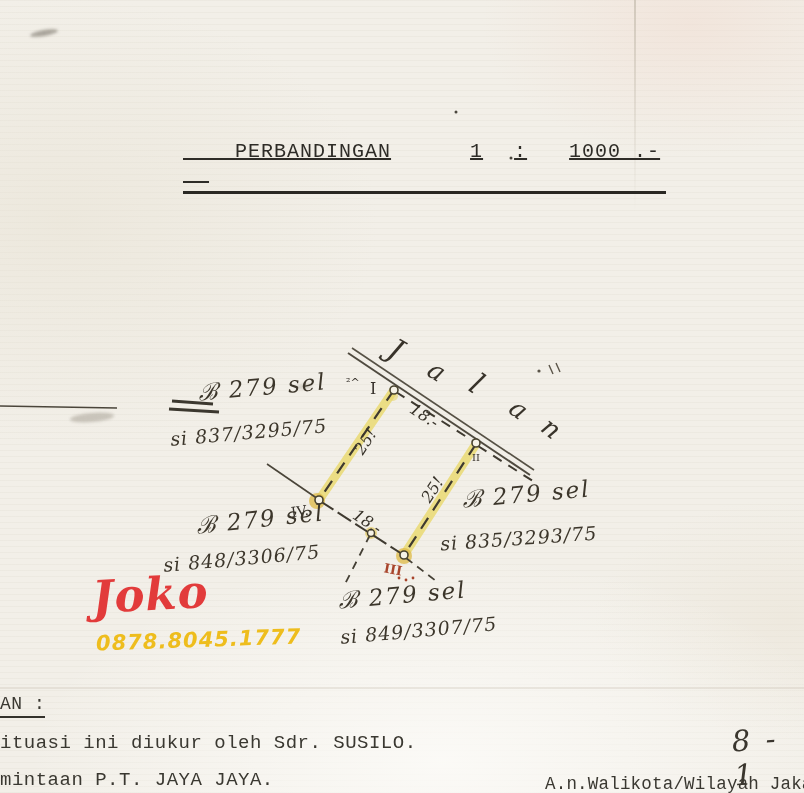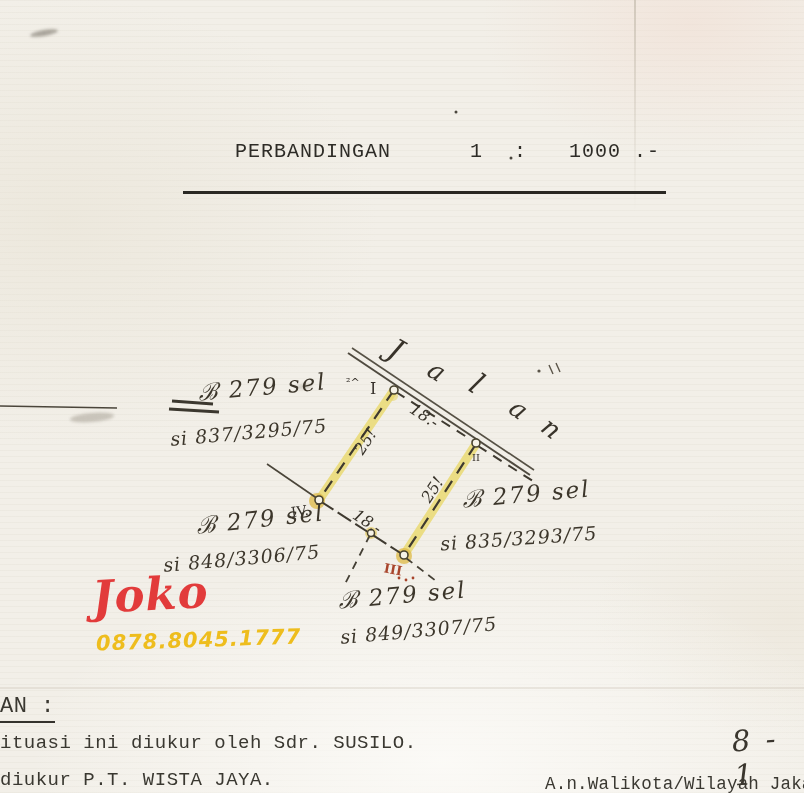--- a/index.html
+++ b/index.html
@@ -11,39 +11,39 @@
       radial-gradient(ellipse 420px 300px at 8% 28%, rgba(231,225,210,.5), transparent 75%),
       radial-gradient(ellipse 520px 260px at 55% 96%, rgba(252,251,248,.9), transparent 80%),
       radial-gradient(ellipse 260px 160px at 98% 78%, rgba(234,227,213,.5), transparent 75%),
       repeating-linear-gradient(0deg, rgba(201,194,178,.13) 0 1px, transparent 1px 6px),
       #f2efe8;
   }
   .abs{position:absolute;}
   
   .title{
     left:183px;top:117px;font-size:20px;letter-spacing:1px;color:#2e2c27;
-    border-bottom:3px solid #2a2823;padding:0 6px 5px 0;white-space:pre;
+    border-bottom:3px solid #2a2823;padding:0 6px 5px 0;white-space:pre;text-decoration:underline;
   }
   .title .gap1{margin-left:79px;} .title .gap2{margin-left:31px;} .title .gap3{margin-left:42px;}
   
   .hw{font-family:"DejaVu Serif",serif;font-style:italic;color:#3c362b;}
   .plotname{font-size:23px;letter-spacing:2px;white-space:nowrap;}
   .plotname .scriptb{font-size:37px;font-style:normal;line-height:0;vertical-align:-4px;margin-right:2px;}
   .plotref{font-size:19px;letter-spacing:1px;white-space:nowrap;}
   .jl{font-size:26px;color:#38332a;}
   .meas{font-size:16px;color:#38332a;white-space:nowrap;}
   .rn{font-family:"DejaVu Serif",serif;font-size:10px;color:#35302a;}
   
   .wm-name{left:92px;top:568px;font-family:"DejaVu Serif",serif;font-style:italic;font-weight:bold;
     font-size:45px;transform:rotate(-3deg);letter-spacing:1px;}
   .wm-phone{left:96px;top:628px;font-family:"DejaVu Sans",sans-serif;font-style:italic;font-weight:bold;
     font-size:21px;transform:rotate(-2deg);letter-spacing:1px;}
   
   .ftr{font-size:19px;color:#3a3831;white-space:nowrap;letter-spacing:0.5px;}
-  .ftr-heading{font-size:22px;border-bottom:2px solid #34322c;padding-bottom:2px;}
+  .ftr-heading{font-size:18px;border-bottom:2px solid #34322c;padding-bottom:2px;}
   .ftr-auth{font-size:17.5px;letter-spacing:0.2px;}
   .hw-date{font-size:29px;letter-spacing:3px;color:#3a362e;transform:rotate(-4deg);}
   
   .crease-v{left:634px;top:0;width:2px;height:212px;
     background:linear-gradient(180deg, rgba(184,176,160,.55), rgba(184,176,160,0));}
   .band-h{left:0;top:687px;width:804px;height:2px;background:rgba(198,190,175,.3);}
   .smudge{border-radius:50%;filter:blur(1.5px);}
   .sm1{left:30px;top:30px;width:28px;height:6px;background:rgba(110,104,92,.55);transform:rotate(-10deg);}
   .sm2{left:70px;top:413px;width:44px;height:9px;background:rgba(140,133,120,.4);transform:rotate(-5deg);}
   .sm3{left:296px;top:384px;width:16px;height:5px;background:rgba(150,143,128,.35);transform:rotate(-8deg);}
@@ -136,18 +136,18 @@
   <div class="abs hw plotref" style="left:440px;top:527px;transform:rotate(-4deg);">si 835/3293/75</div>
 
   <div class="abs hw plotname" style="left:338px;top:578px;transform:rotate(-5deg);">ℬ 279 sel</div>
   <div class="abs hw plotref" style="left:340px;top:619px;transform:rotate(-5deg);">si 849/3307/75</div>
 
   <div class="abs wm-name" style="color:#e23b3b;">Joko</div>
   <div class="abs wm-phone" style="color:#eebd1d;">0878.8045.1777</div>
 
   <div class="abs ftr ftr-heading" style="left:0;top:694px;">AN :</div>
   <div class="abs ftr" style="left:0;top:732px;">ituasi ini diukur oleh Sdr. SUSILO.</div>
-  <div class="abs ftr" style="left:0;top:769px;">diukur P.T. WISTA JAYA.</div>
+  <div class="abs ftr" style="left:0;top:769px;">mintaan P.T. JAYA JAYA.</div>
 
   <div class="abs hw hw-date" style="left:733px;top:722px;">8 - 1</div>
   <div class="abs ftr ftr-auth" style="left:545px;top:774px;">A.n.Walikota/Wilayah Jakart</div>
 
 </div>
 
 </body></html>

